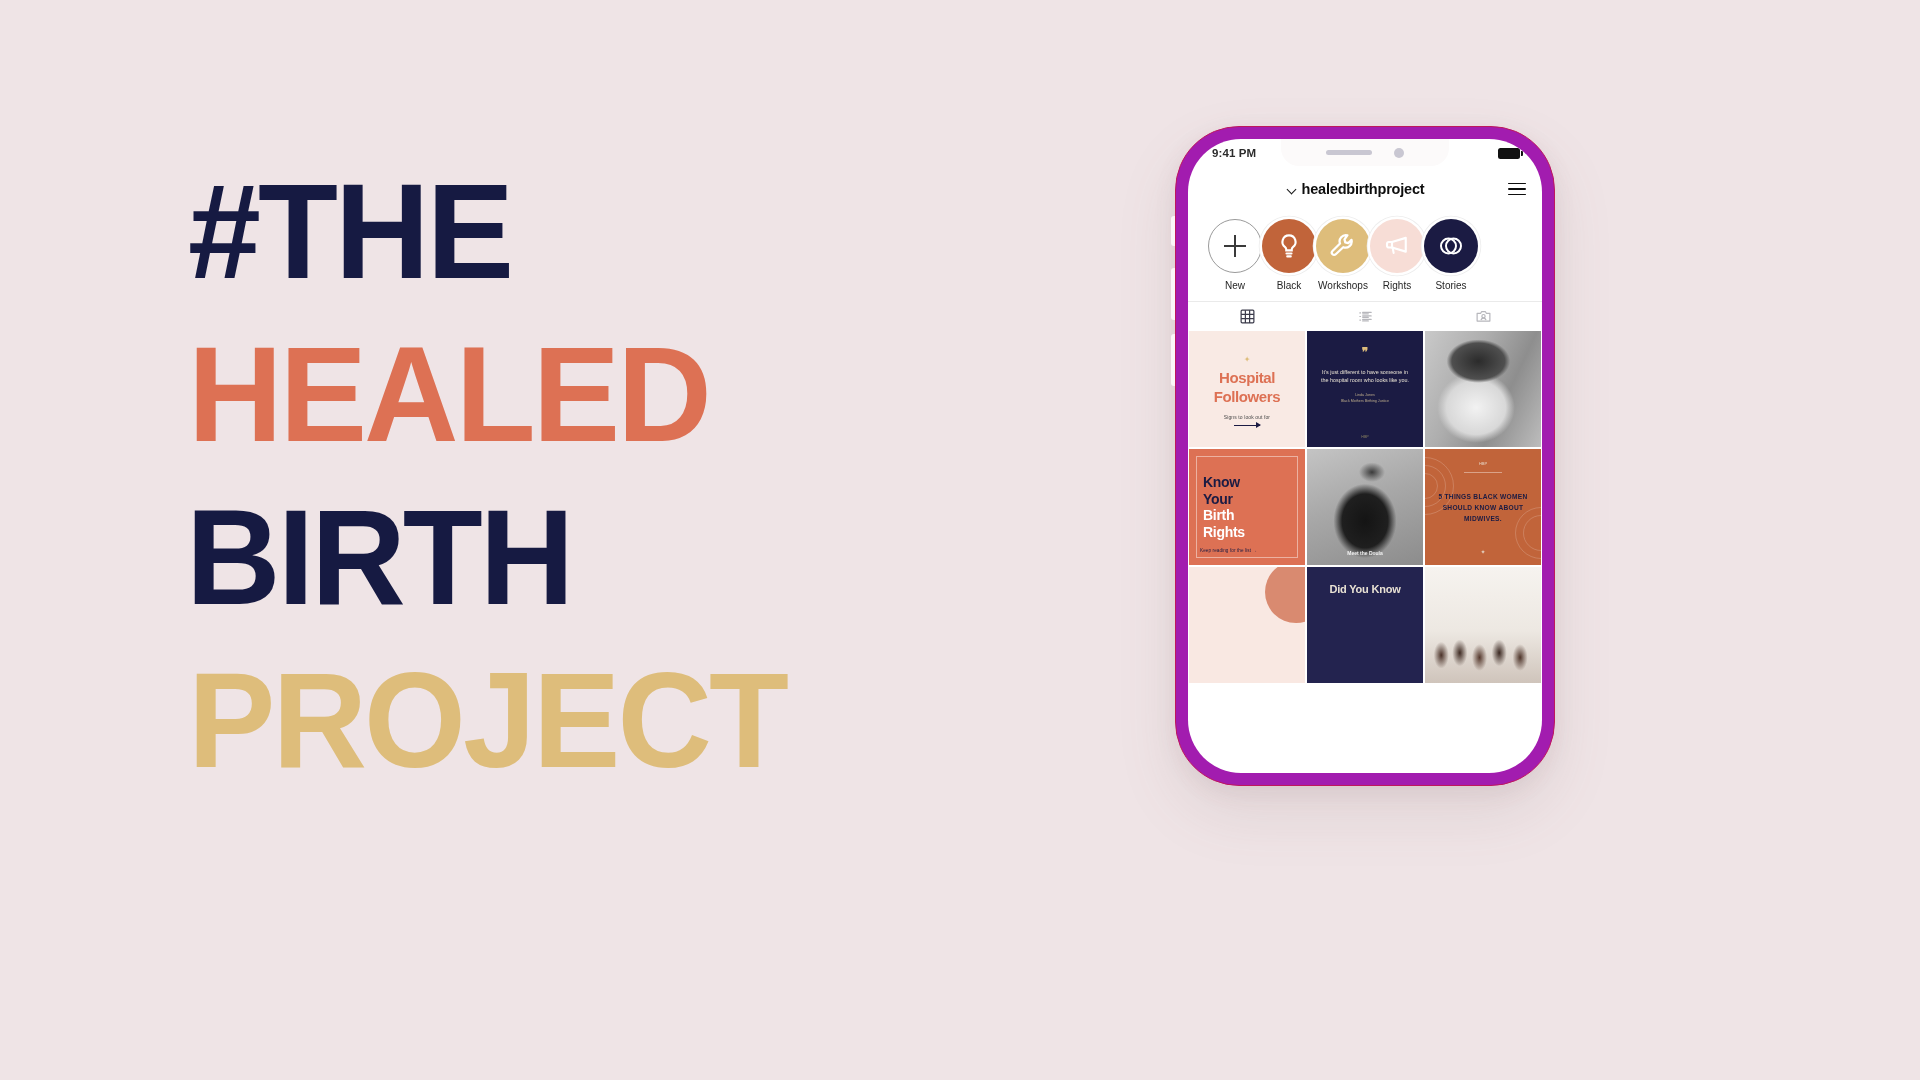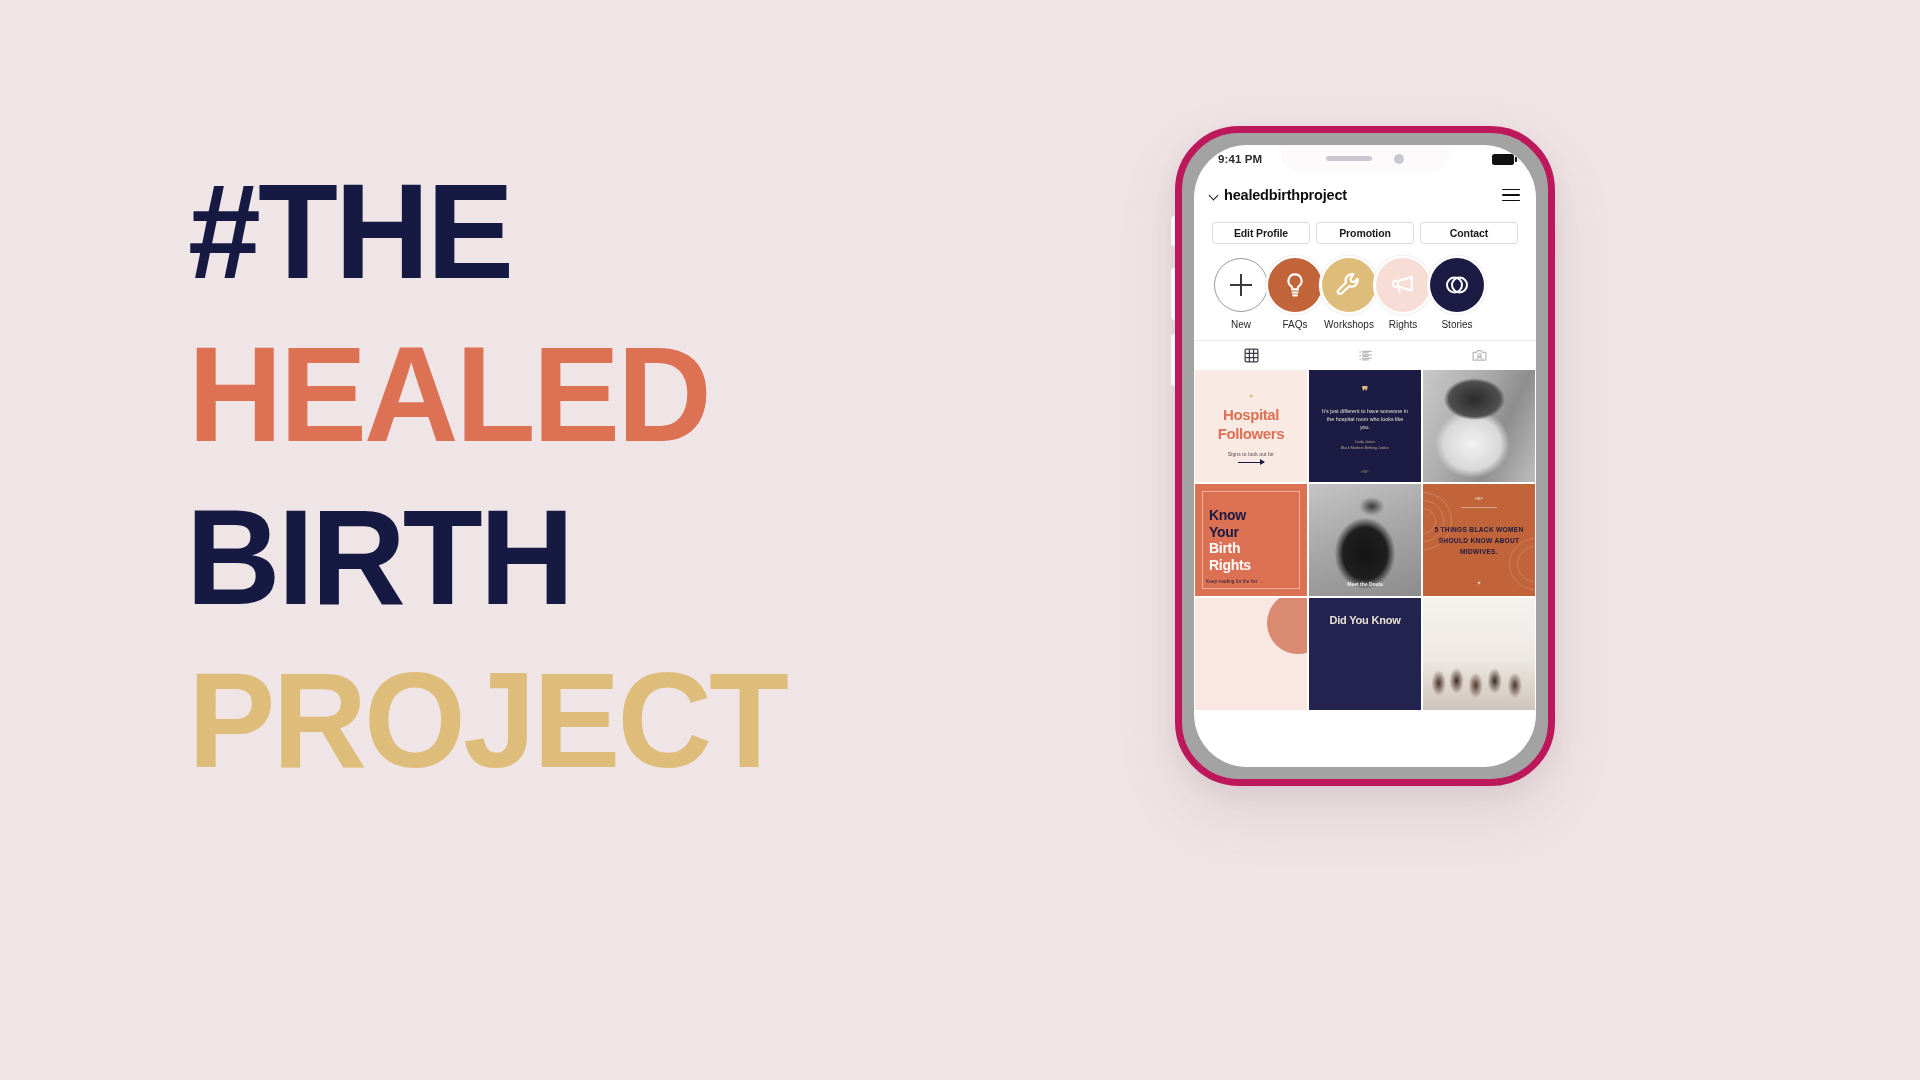--- a/index.html
+++ b/index.html
@@ -41,23 +41,23 @@
     left:1175px; top:126px;
     width:380px; height:660px;
   }
   #phone-shadow {
     position:absolute; inset:0;
     border-radius:64px;
     box-shadow:0 26px 60px rgba(120,90,95,0.13), 0 6px 22px rgba(120,90,95,0.09);
   }
   #phone-body {
     position:absolute; inset:0;
-    background:#a3a3a3;
+    background:#a21caf;
     border-radius:64px;
-    border:7px solid #be185d;
+    border:1px solid #be185d;
   }
   #phone-screen {
     position:absolute;
     left:12px; top:12px; right:12px; bottom:12px;
     background:#FFFFFF;
     border-radius:53px;
     overflow:hidden;
   }
   
   .side-btn {
@@ -108,21 +108,21 @@
   }
 
   
   #app-header {
     height:32px;
     display:flex; align-items:center;
     padding:0 16px;
     position:relative;
   }
   #username-block {
-    flex:1; display:flex; align-items:center; 
+    flex:1; display:flex; align-items:center; justify-content:center;
     gap:5px;
   }
   #chevron-down { width:9px; height:9px; position:relative; }
   #chevron-down::after {
     content:''; position:absolute; left:0; top:1px;
     width:6px; height:6px;
     border-left:1.6px solid #1A1A1A;
     border-bottom:1.6px solid #1A1A1A;
     transform:rotate(-45deg);
   }
@@ -358,44 +358,39 @@
         </div>
         <div id="hamburger">
           <span></span>
             <span></span>
             <span></span>
         </div>
       </div>
 
 
 
-      <div id="action-row">
-        <div class="action-btn">Edit Profile</div>
-        <div class="action-btn">Promotion</div>
-        <div class="action-btn">Contact</div>
-      </div>
 
       <div id="highlights">
 
         <div class="hl">
           <div class="hl-circle hl-new"></div>
           <div class="hl-label">New</div>
         </div>
 
         <div class="hl">
           <div class="hl-circle hl-filled" style="background:#C1643A">
             <span class="hl-ico">
               <svg viewBox="0 0 24 24" fill="none" stroke="#fff" stroke-width="1.7" stroke-linecap="round">
                 <path d="M12 3.5a5.2 5.2 0 0 0-3.1 9.4c.6.5.9 1.1.9 1.8v.8h4.4v-.8c0-.7.3-1.3.9-1.8A5.2 5.2 0 0 0 12 3.5z"></path>
                 <path d="M10 18h4"></path>
                   <path d="M10.6 20.3h2.8"></path>
               </svg>
             </span>
           </div>
-          <div class="hl-label">FAQs</div>
+          <div class="hl-label">Black</div>
         </div>
 
         <div class="hl">
           <div class="hl-circle hl-filled" style="background:#DEBD7B">
             <span class="hl-ico">
               <svg viewBox="0 0 24 24" fill="none" stroke="#fff" stroke-width="1.8" stroke-linecap="round" stroke-linejoin="round">
                 <path d="M15.5 3.4a5 5 0 0 0-5.9 6.6L3.6 16a1.8 1.8 0 0 0 2.6 2.6L12.2 13a5 5 0 0 0 6.6-5.9l-2.6 2.6-2.4-.6-.6-2.4z"></path>
               </svg>
             </span>
           </div>

